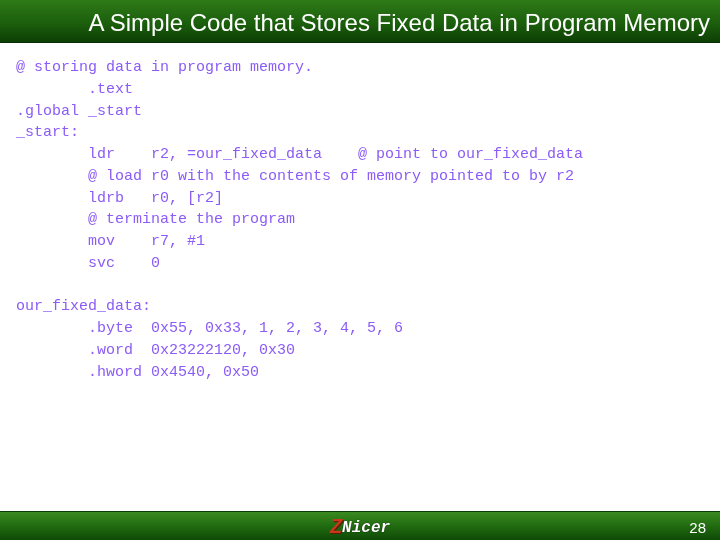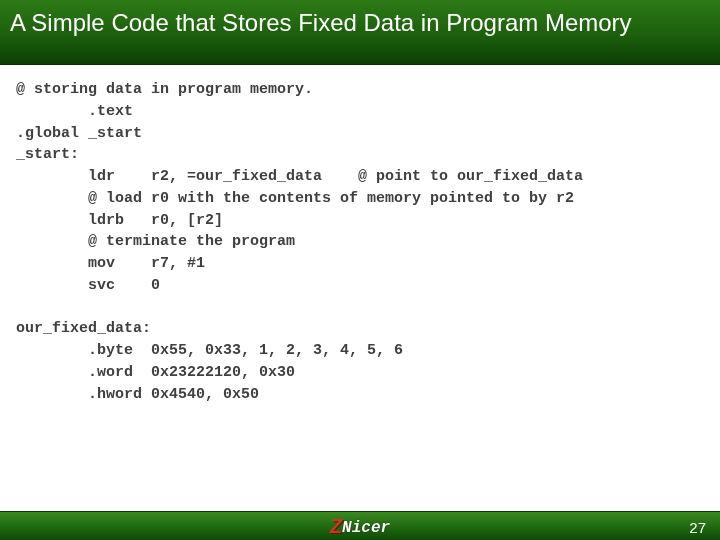--- a/index.html
+++ b/index.html
@@ -10,35 +10,35 @@
     background: #ffffff;
     font-family: Arial, Helvetica, sans-serif;
     overflow: hidden;
     position: relative;
   }
   .title-bar {
     width: 100%;
     background: linear-gradient(to bottom, #2e7a17 0%, #1a5c0b 60%, #0d3e05 100%);
     color: #ffffff;
     font-size: 24px;
-    text-align: left;
-    padding: 8px 10px 26px 10px;
+    text-align: right;
+    padding: 8px 10px 4px 10px;
     box-sizing: border-box;
     line-height: 1.25;
     font-weight: 400;
     border-bottom: 1px solid #083004;
   }
   .code-block {
     font-family: "Courier New", Courier, monospace;
     font-size: 15px;
-    font-weight: bold;
+    font-weight: normal;
     white-space: pre;
     padding: 14px 16px 0 16px;
     line-height: 1.45;
-    color: #404040;
+    color: #8b5cf6;
   }
   .footer {
     position: absolute;
     left: 0;
     bottom: 0;
     width: 100%;
     height: 28px;
     background: linear-gradient(to bottom, #3a8a20 0%, #216b10 50%, #0f4a07 100%);
     border-top: 1px solid #0a3a05;
   }
@@ -90,14 +90,14 @@
 
 our_fixed_data:
         .byte  0x55, 0x33, 1, 2, 3, 4, 5, 6
         .word  0x23222120, 0x30
         .hword 0x4540, 0x50</div>
 
 <div class="footer">
   <div class="logo">
     <span class="z">Z</span><span class="nicer">Nicer</span>
   </div>
-  <div class="page-num">27</div>
+  <div class="page-num">28</div>
 </div>
 
 </body></html>

